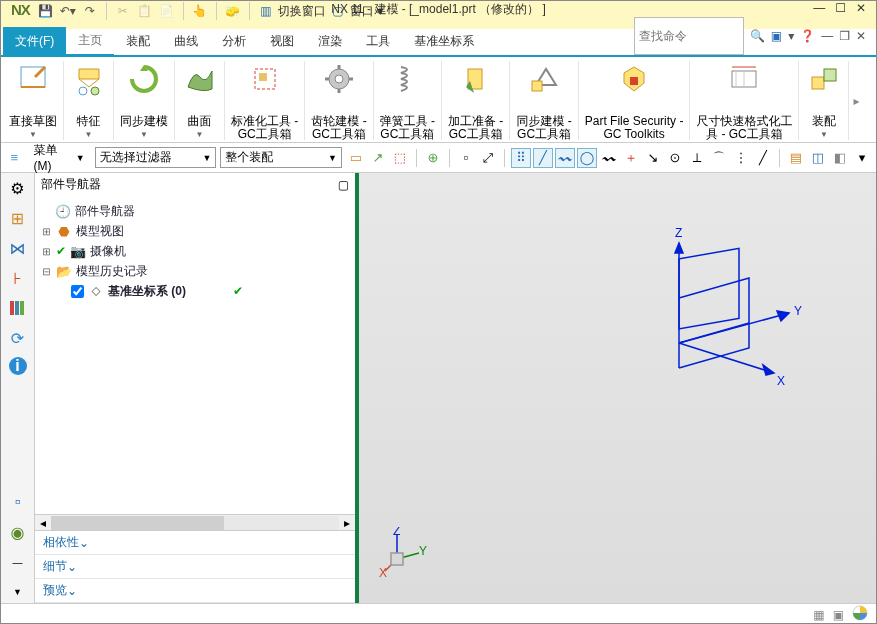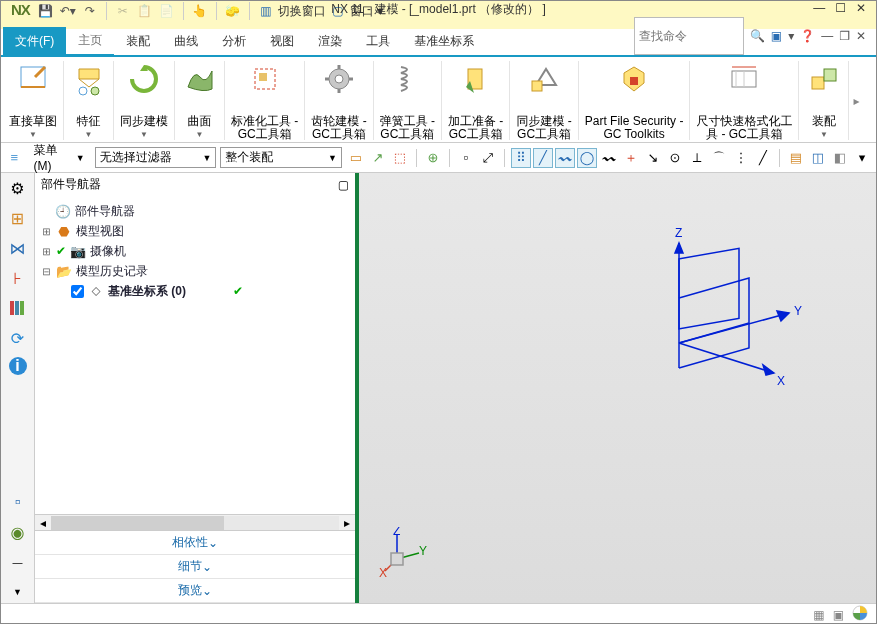--- a/index.html
+++ b/index.html
@@ -45,21 +45,21 @@
 .tree-row { display:flex; align-items:center; height:20px; gap:4px; padding-left:4px;}
 .tree-indent{display:inline-block;}
 .tree-exp { width:11px; text-align:center; color:#666; font-size:10px;}
 .tree-icon{width:16px; text-align:center; font-size:13px;}
 .tree-label{color:#223;}
 .tree-check{width:13px;height:13px;}
 .nav-scroll { height:16px; background:#f0f0f0; border-top:1px solid #ccc; display:flex; align-items:center;}
 .nav-scroll .track{flex:1; height:14px; background:#e8e8e8; position:relative;}
 .nav-scroll .thumb{position:absolute; left:0; width:60%; height:100%; background:#cfcfcf;}
 .accordion { border-top:1px solid #ccc;}
-.acc-row { height:24px; display:flex; align-items:center; justify-content:center; padding:0 8px; color:#1668a8; border-bottom:1px solid #e4e4e4;}
+.acc-row { height:24px; display:flex; align-items:center; justify-content:flex-start; padding:0 8px; color:#1668a8; border-bottom:1px solid #e4e4e4;}
 .viewport { flex:1; background:linear-gradient(#e8e8e8,#dcdcdc); position:relative;}
 .axis-big { position:absolute; left:240px; top:50px;}
 .axis-small { position:absolute; left:18px; bottom:26px;}
 .statusbar { height:22px; background:#fff; border-top:1px solid #ccc; display:flex; align-items:center; justify-content:flex-end; padding:0 8px; gap:8px;}
 .green-check{color:#0a0;}
 svg text { font-size:12px; }
 </style>
 </head>
 <body>
 

